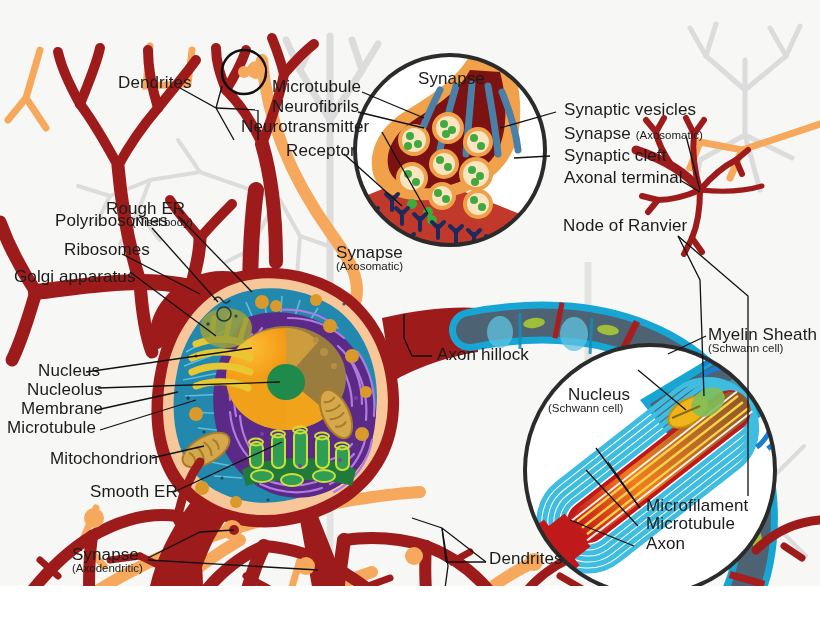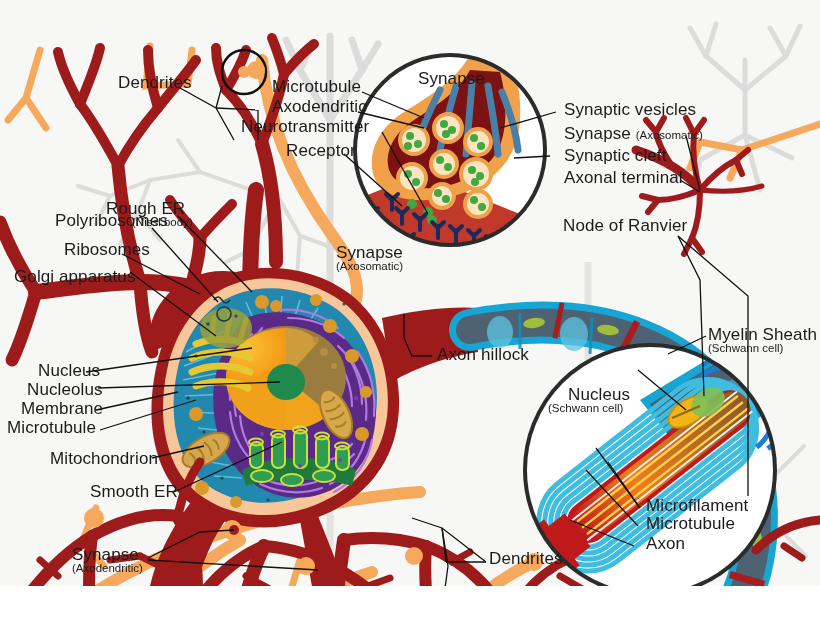--- a/index.html
+++ b/index.html
@@ -669,21 +669,21 @@
 
     <path d="M638 526 L586 470"></path>
 
     <path d="M634 546 L570 520"></path>
   </g>
 </svg>
 
 <div class="lbl" style="left:118px;top:74px;">Dendrites</div>
 
 <div class="lbl" style="left:272px;top:78px;">Microtubule</div>
-<div class="lbl" style="left:272px;top:98px;">Axodendritic</div>
+<div class="lbl" style="left:272px;top:98px;">Neurofibrils</div>
 <div class="lbl" style="left:241px;top:118px;text-align:right;">Neurotransmitter</div>
 <div class="lbl" style="left:286px;top:142px;">Receptor</div>
 
 <div class="lbl" style="left:418px;top:70px;">Synapse</div>
 
 <div class="lbl" style="left:106px;top:200px;">
   <span>Rough ER</span>
   <span class="sub" style="margin-left:26px;">(Nissl body)</span>
 </div>
 

